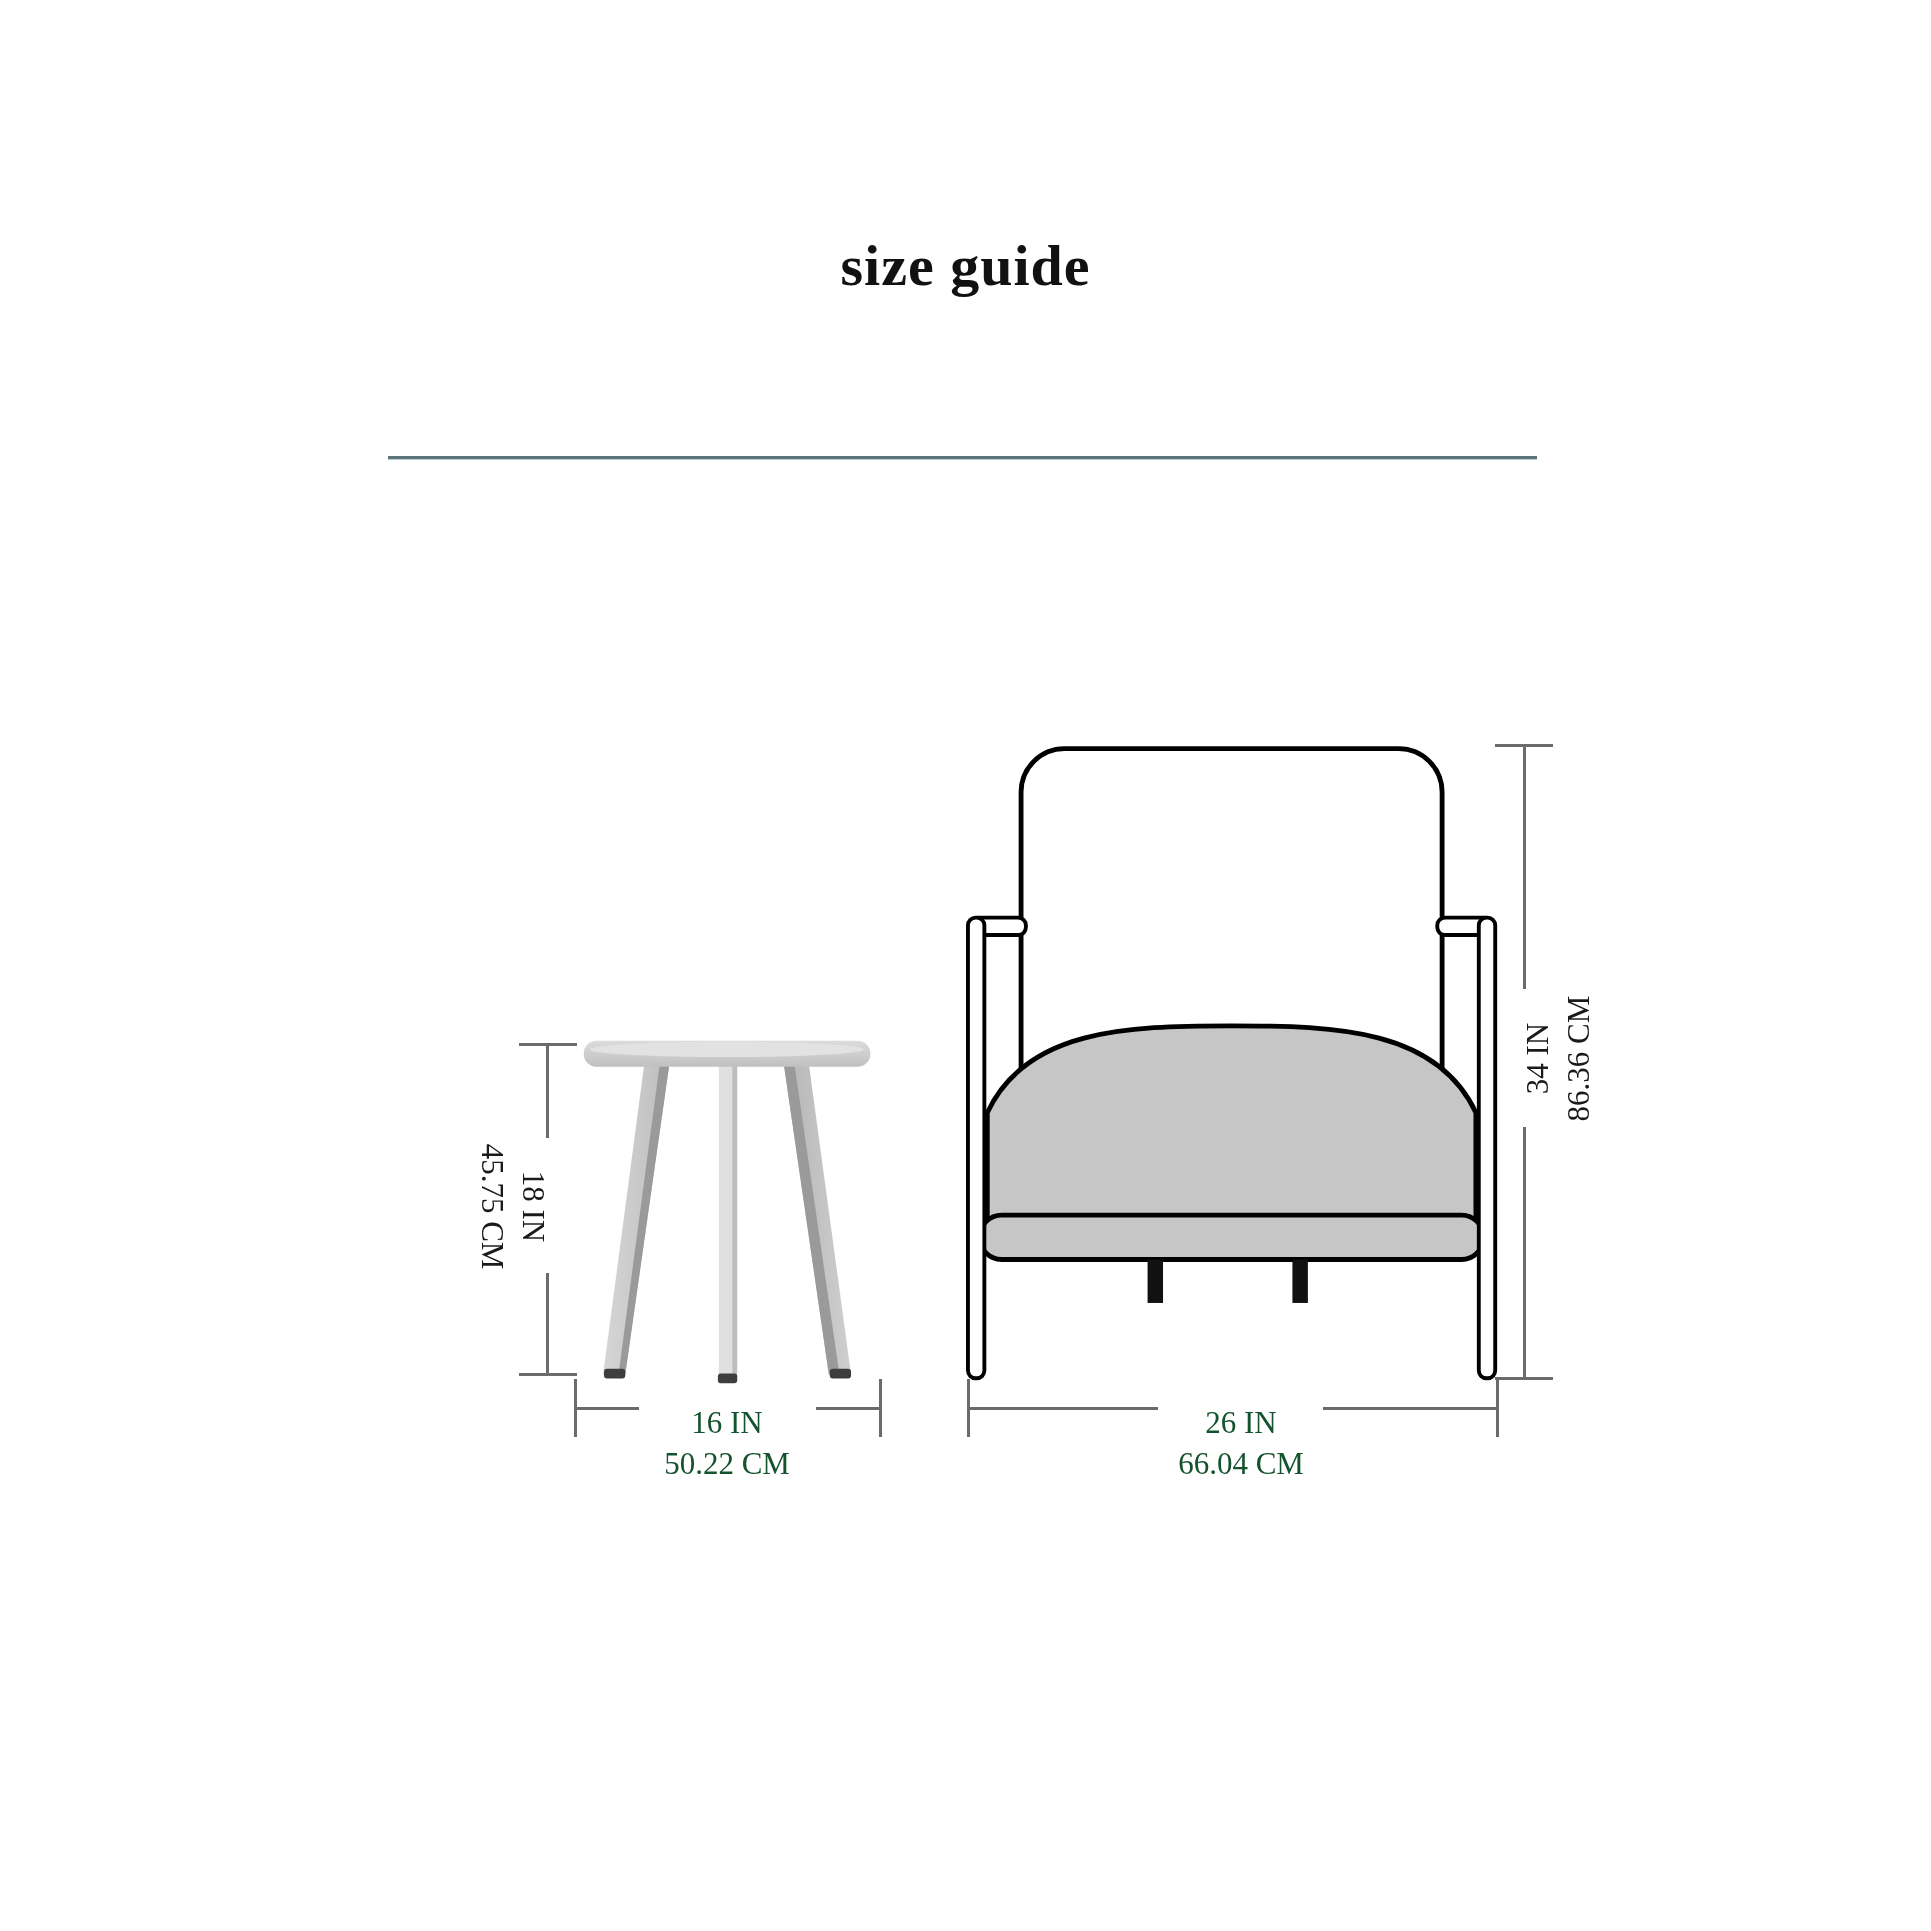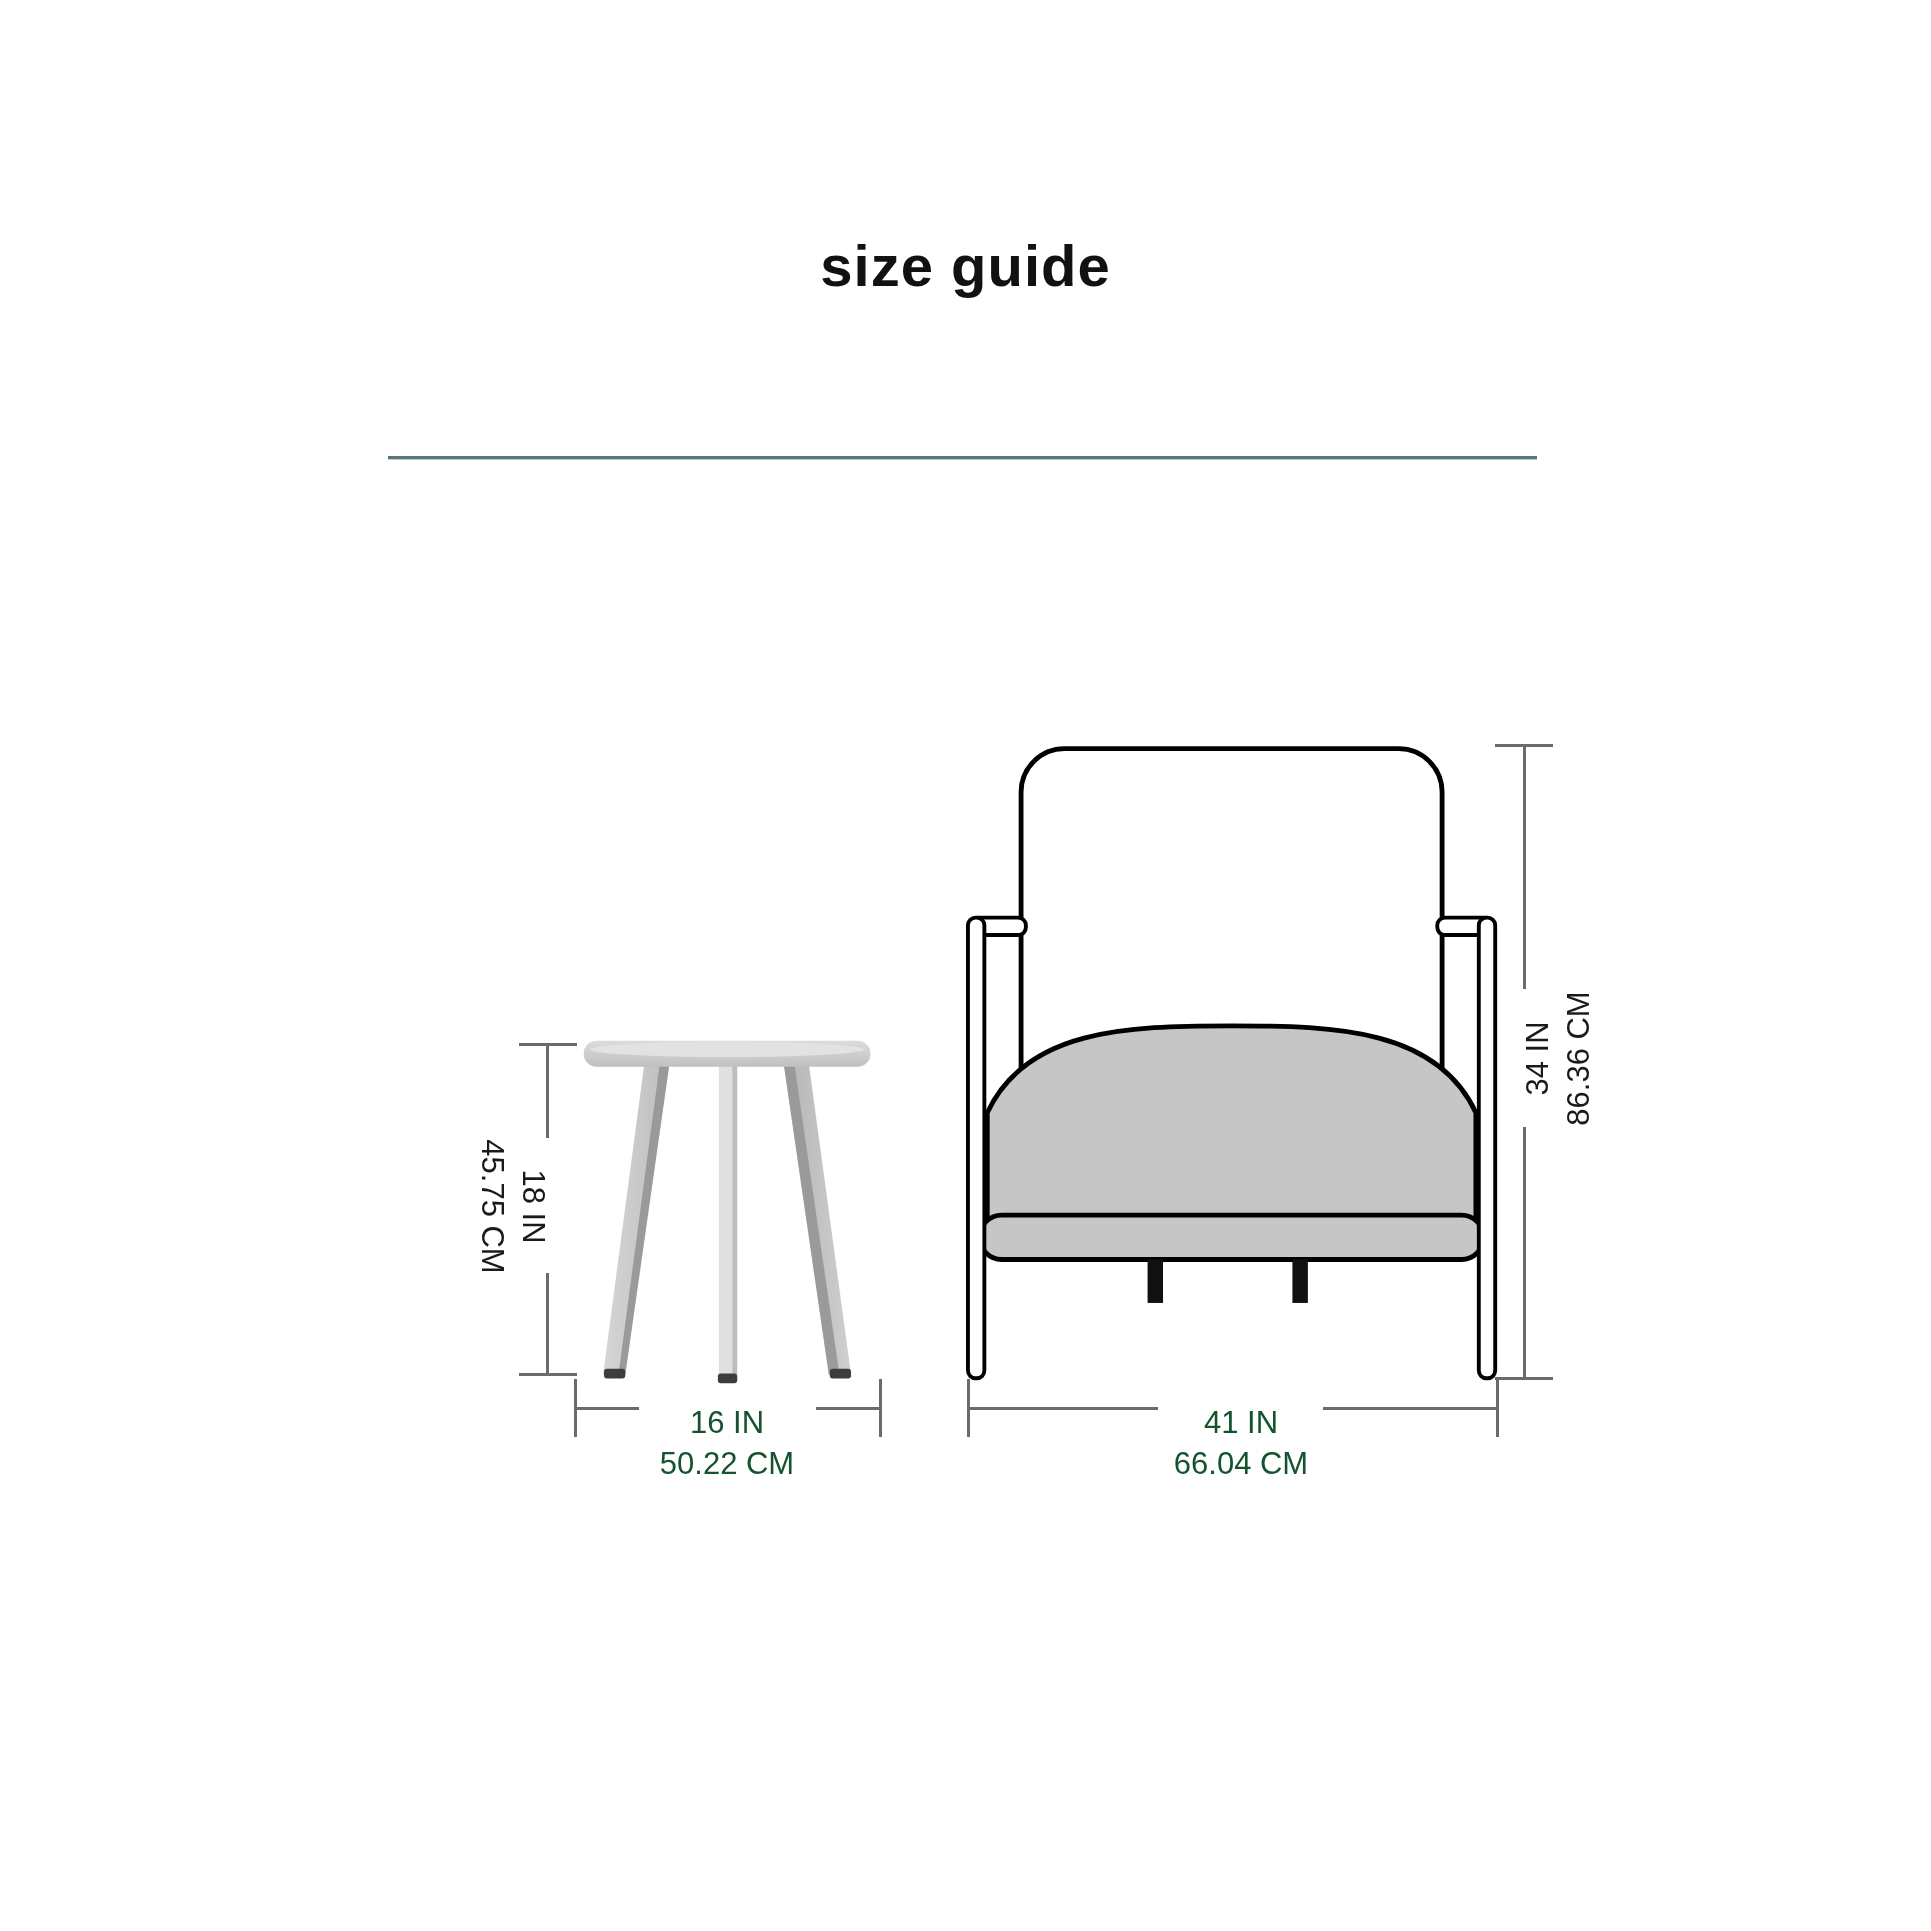--- a/index.html
+++ b/index.html
@@ -1,21 +1,21 @@
 <!DOCTYPE html>
 <html><head>
 <meta charset="utf-8">
 <style>
   html,body{margin:0;padding:0;background:#ffffff;}
   #canvas{
     position:relative;
     width:1931px;height:1931px;
     background:#ffffff;
     overflow:hidden;
-    font-family:Liberation Sans, sans-serif;
+    font-family:Liberation Serif, serif;
     color:#1a1a1a;
   }
   .page-title{
     position:absolute;
     left:0;top:232px;width:1931px;
     text-align:center;
     font-size:58px;
     font-weight:600;
     letter-spacing:1px;
     color:#111111;
@@ -154,18 +154,18 @@
   <div class="dim-label-v rot-ccw" style="left:1412px;top:1018px;">
     <span>34 IN</span>
     <span>86.36 CM</span>
   </div>
 
   <div class="dim" style="left:967px;top:1379px;width:2.9px;height:58px;"></div>
   <div class="dim" style="left:967px;top:1407px;width:191px;height:2.9px;"></div>
   <div class="dim" style="left:1323px;top:1407px;width:176px;height:2.9px;"></div>
   <div class="dim" style="left:1496px;top:1379px;width:2.9px;height:58px;"></div>
   <div class="dim-label-h" style="left:1096px;top:1402px;">
-    <div>41 IN</div>
+    <div>26 IN</div>
     <div>66.04 CM</div>
   </div>
 
 </div>
 
 
 </body></html>

